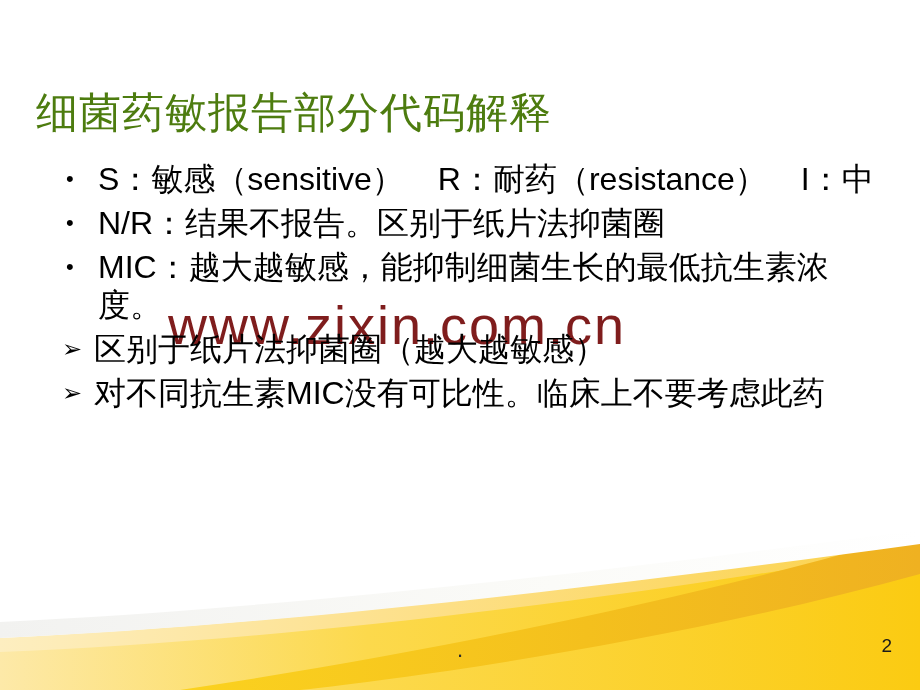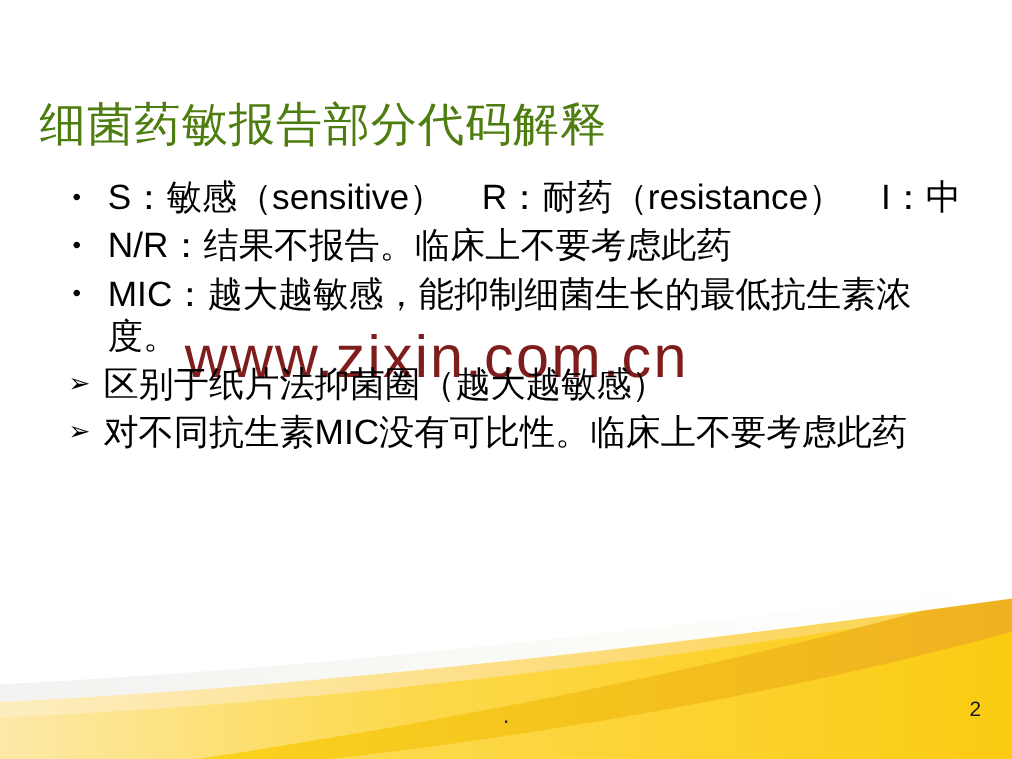--- a/index.html
+++ b/index.html
@@ -135,21 +135,21 @@
 
     <div class="bullet-row">
       <span class="bullet-mark dot">•</span>
       <span class="bullet-text">
         <span>S：敏感（sensitive）</span><span class="gap"></span><span>R：耐药（resistance）</span><span class="gap"></span><span>I：中</span><br>
       </span>
     </div>
 
     <div class="bullet-row">
       <span class="bullet-mark dot">•</span>
-      <span class="bullet-text">N/R：结果不报告。临床上不要考虑此药</span>
+      <span class="bullet-text">N/R：结果不报告。区别于纸片法抑菌圈</span>
     </div>
 
     <div class="bullet-row">
       <span class="bullet-mark dot">•</span>
       <span class="bullet-text">MIC：越大越敏感，能抑制细菌生长的最低抗生素浓度。</span>
     </div>
 
     <div class="bullet-row">
       <span class="bullet-mark arrow">➢</span>
       <span class="bullet-text">区别于纸片法抑菌圈（越大越敏感）</span>

